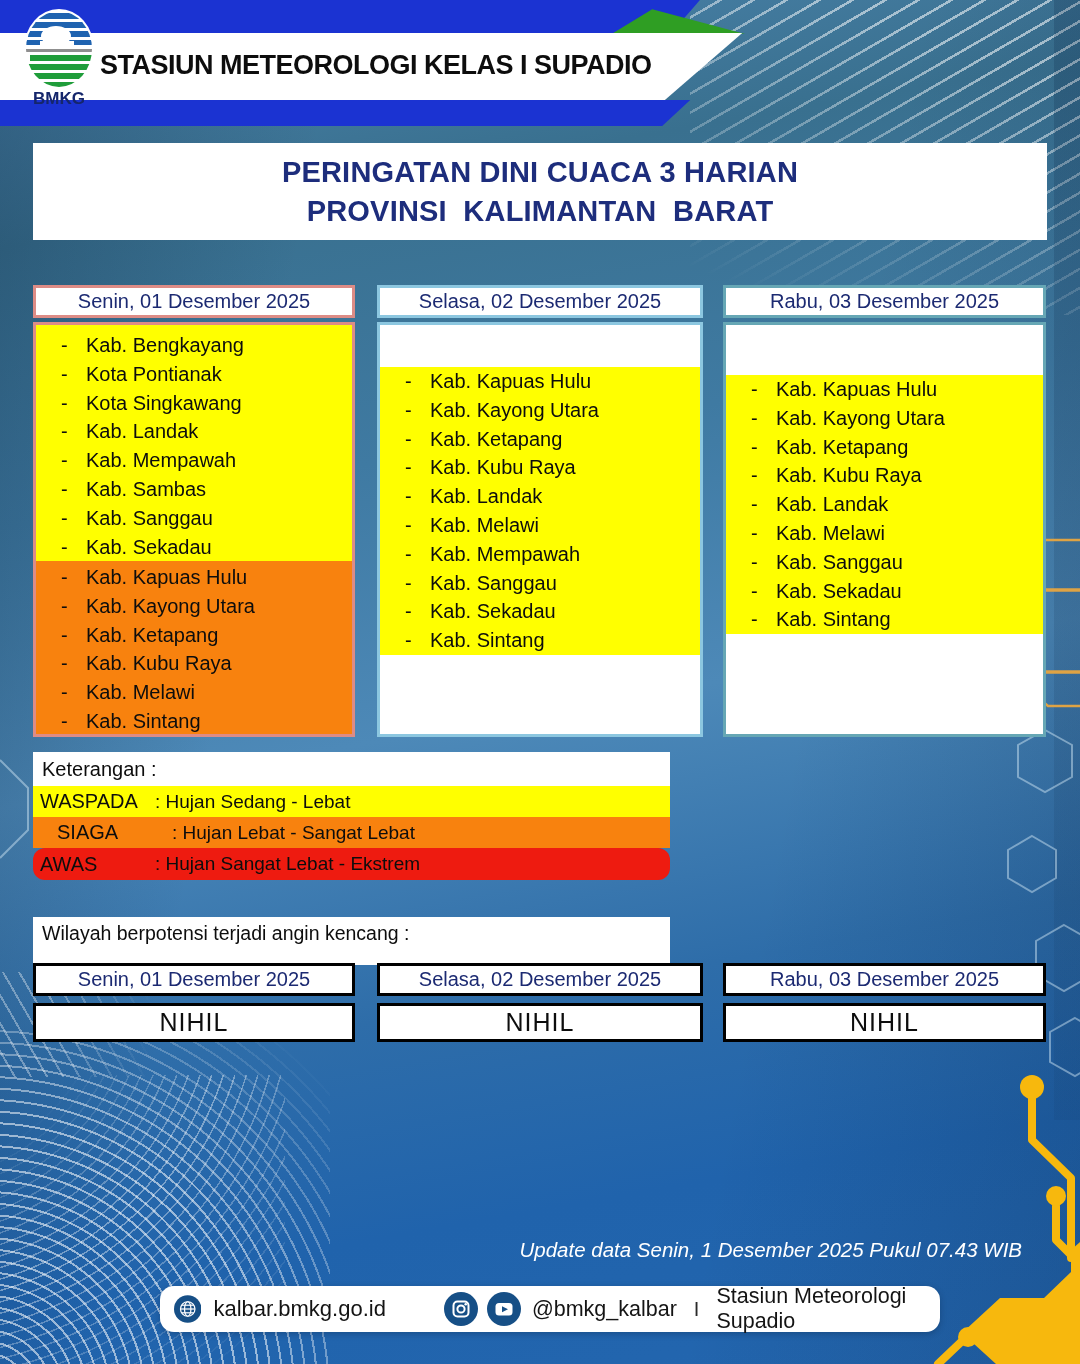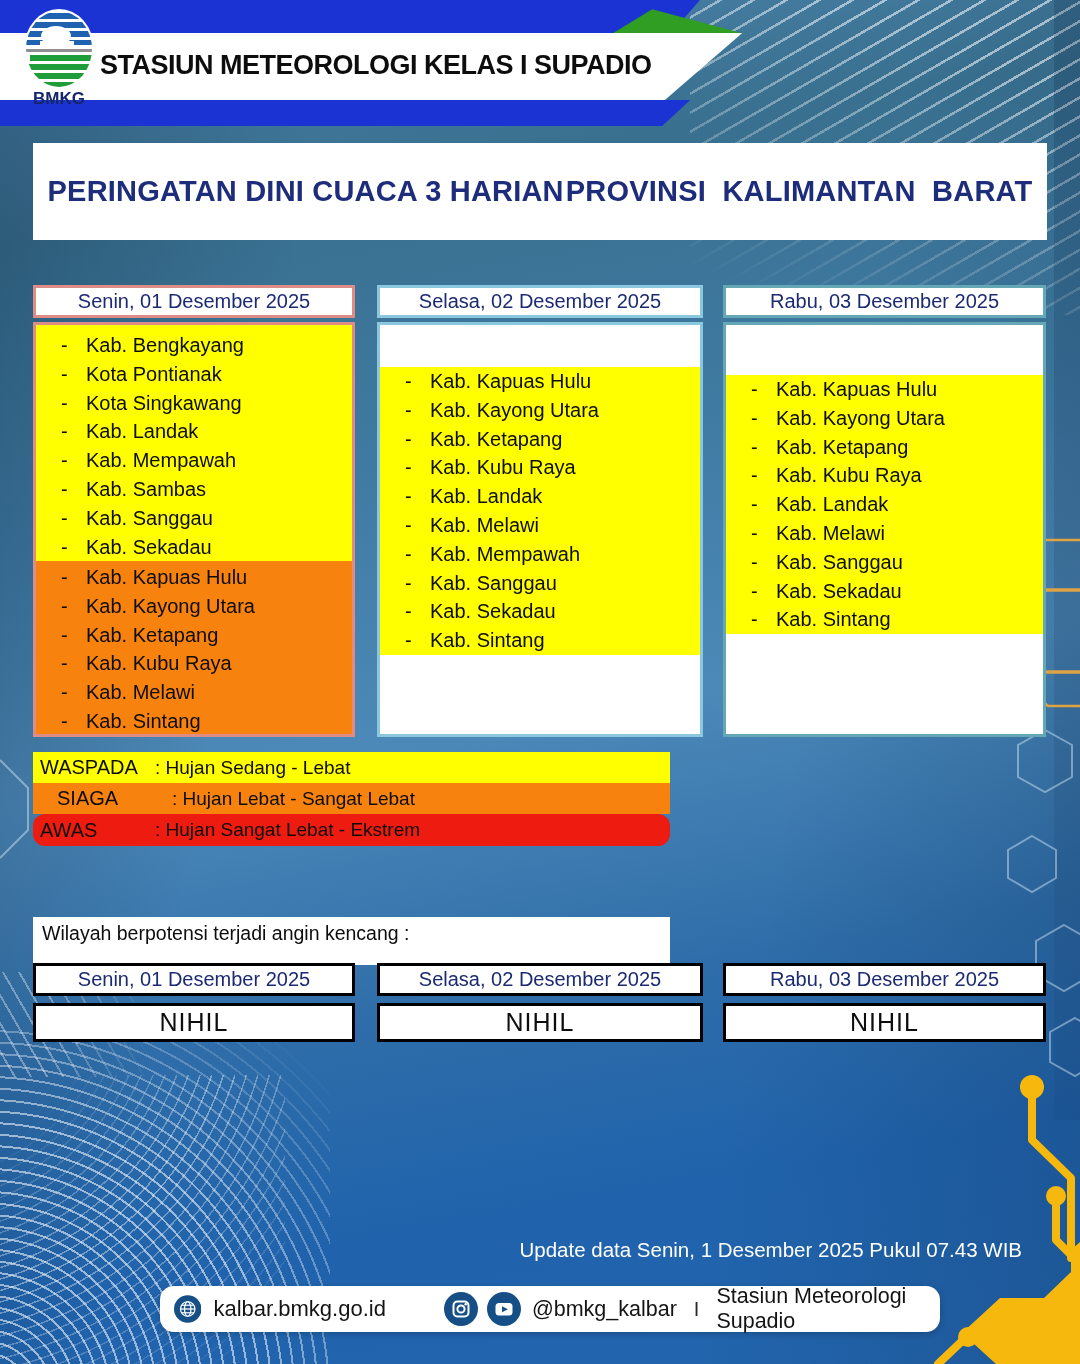--- a/index.html
+++ b/index.html
@@ -37,21 +37,21 @@
   .band-white{position:absolute;left:0;top:33px;width:770px;height:68px;background:#ffffff;
     clip-path:polygon(0 0,96.4% 0,86.2% 100%,0 100%);}
   .bar-bottom{position:absolute;left:0;top:100px;width:700px;height:26px;background:#1b33d2;
     clip-path:polygon(0 0,98.6% 0,94.6% 100%,0 100%);}
   .logo{position:absolute;left:20px;top:5px;width:78px;height:102px;z-index:4;}
   .station-name{position:absolute;left:100px;top:67px;transform:translateY(-54%);z-index:4;
     font-size:27px;font-weight:bold;color:#0d0d0d;letter-spacing:-.5px;white-space:pre;}
 
   
   .title-box{position:absolute;left:33px;top:143px;width:1014px;height:97px;background:#fff;z-index:2;
-    display:flex;justify-content:center;align-items:center;gap:2px;}
+    display:flex;flex-direction:column;justify-content:center;align-items:center;gap:2px;}
   .title-line{font-size:29px;font-weight:bold;color:#1d2d7c;line-height:37px;white-space:pre;letter-spacing:.2px;}
 
   
   .col{position:absolute;z-index:2;}
   .c0{left:33px;width:322px;} .c1{left:377px;width:326px;} .c2{left:723px;width:323px;}
   .day-header{position:absolute;top:285px;left:0;right:0;height:27px;background:#fff;border:3px solid #000;
     text-align:center;line-height:27px;font-size:20px;color:#1c2a72;}
   .day-body{position:absolute;top:322px;left:0;right:0;height:409px;border:3px solid #000;background:#fff;
     display:flex;flex-direction:column;overflow:hidden;}
   .bd-salmon{border-color:#dd8c86;} .bd-blue{border-color:#8cc7e0;} .bd-teal{border-color:#66a7b5;} .bd-mint{border-color:#a6d9b7;}
@@ -75,21 +75,21 @@
   
   .wind-title{position:absolute;left:33px;top:917px;width:637px;height:48px;background:#fff;z-index:2;
     line-height:33px;padding-left:9px;font-size:19.5px;color:#0d0d0d;box-sizing:border-box;}
   .wind-head{position:absolute;top:963px;height:27px;background:#fff;border:3px solid #000;z-index:2;
     text-align:center;line-height:27px;font-size:20px;color:#1c2a72;}
   .wind-val{position:absolute;top:1003px;height:33px;background:#fff;border:3px solid #000;z-index:2;
     text-align:center;line-height:33px;font-size:25px;color:#0d0d0d;letter-spacing:1px;}
   .wp0{left:33px;width:316px;} .wp1{left:377px;width:320px;} .wp2{left:723px;width:317px;}
 
   
-  .update-text{position:absolute;right:58px;top:1238px;font-size:20.5px;color:#ffffff;z-index:2;}
+  .update-text{position:absolute;right:58px;top:1238px;font-size:20.5px;color:#ffffff;z-index:2;font-style:italic;}
   .bottom-pill{position:absolute;left:160px;top:1286px;width:780px;height:46px;background:#fff;border-radius:14px;
     z-index:3;display:flex;align-items:center;padding:0 14px;box-sizing:border-box;box-shadow:0 2px 6px rgba(0,20,40,.25);}
   .pill-text{font-size:21.5px;color:#141414;}
   .site{margin-left:12px;font-size:22px;color:#141414;}
   .soc-icons{display:flex;gap:9px;margin-left:58px;}
   .sep{margin:0 17px;color:#2a2a2a;font-size:20px;}
   .social{margin-left:11px;}
 </style>
 </head>
 <body>
@@ -348,20 +348,21 @@
 
           <div class="item">
             <span class="dash">-</span>
             <span class="rn">Kab. Sintang</span>
           </div>
         </div>
     </div>
   </div>
 
   <div class="legend">
+    <div class="legend-title">Keterangan :</div>
     <div class="legend-row row-waspada">
       <span class="lvl">WASPADA</span>
       <span class="desc">: Hujan Sedang - Lebat</span>
     </div>
     <div class="legend-row row-siaga">
       <span class="lvl">SIAGA</span>
       <span class="desc">: Hujan Lebat - Sangat Lebat</span>
     </div>
     <div class="legend-row row-awas">
       <span class="lvl">AWAS</span>

